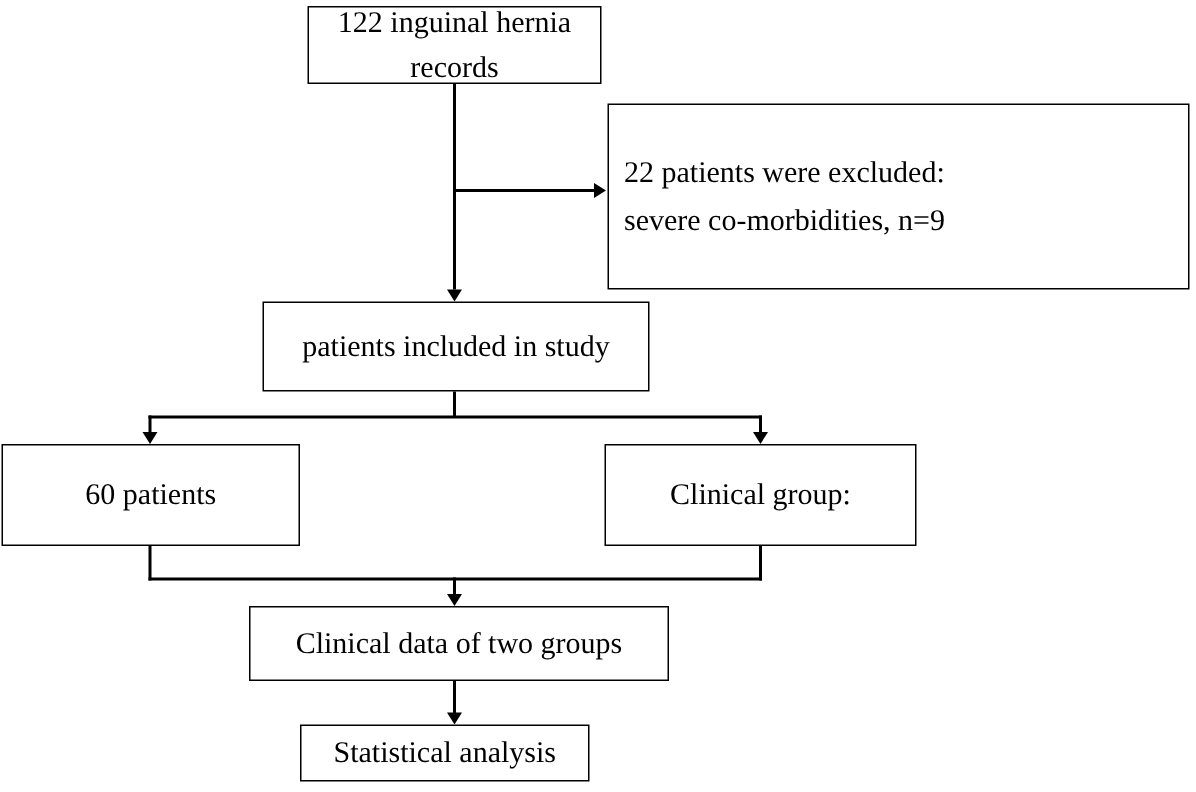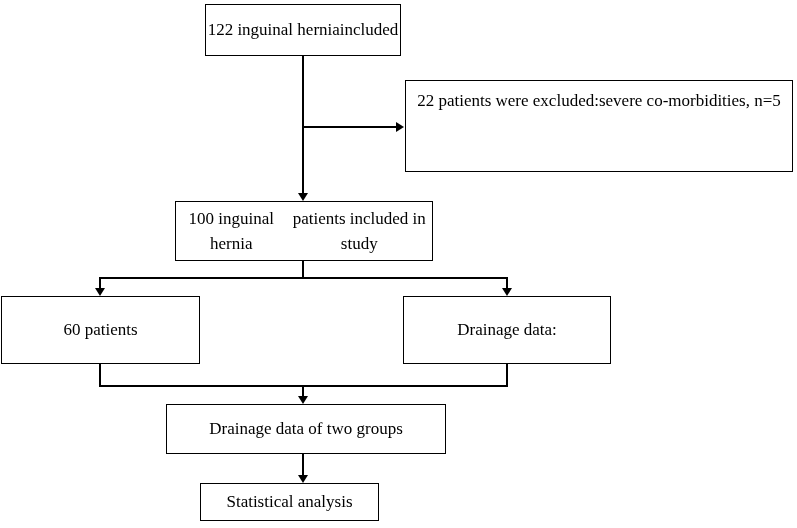--- a/index.html
+++ b/index.html
@@ -11,25 +11,25 @@
     font-family: "Liberation Serif", "DejaVu Serif", serif;
     color: #000000;
     overflow: hidden;
   }
   .box {
     position: absolute;
     box-sizing: border-box;
     border: 1.5px solid #000000;
     background: #ffffff;
     display: flex;
-    flex-direction: row;
+    flex-direction: column;
     justify-content: center;
     align-items: center;
     text-align: center;
-    font-size: 17px;
+    font-size: 20px;
     line-height: 1.5;
   }
   .box.left-align {
     align-items: flex-start;
     text-align: left;
     padding: 6px 10px;
     line-height: 1.6;
   }
   .conn {
     position: absolute;
@@ -52,64 +52,63 @@
     border-left: 8px solid #000000;
   }
 </style>
 </head>
 <body>
 
 <div class="canvas">
 
   <div class="box" style="left:205px; top:4px; width:196px; height:52px;">
     <div>122 inguinal hernia</div>
-    <div>included</div>
+    <div>records</div>
   </div>
 
   <div class="conn" style="left:302px; top:56px; width:2px; height:137px;"></div>
   <div class="arrow-down" style="left:298px; top:193px;"></div>
 
   <div class="conn" style="left:303px; top:126px; width:93px; height:2px;"></div>
   <div class="arrow-right" style="left:396px; top:122px;"></div>
 
-  <div class="box left-align" style="left:405px; top:80px; width:388px; height:92px;">
+  <div class="box left-align" style="left:405px; top:69px; width:388px; height:124px;">
     <div>22 patients were excluded:</div>
-    <div>severe co-morbidities, n=5</div>
+    <div>severe co-morbidities, n=9</div>
   </div>
 
   <div class="box" style="left:175px; top:201px; width:258px; height:60px;">
-    <div>100 inguinal hernia</div>
     <div>patients included in study</div>
   </div>
 
   <div class="conn" style="left:302px; top:261px; width:2px; height:17px;"></div>
   <div class="conn" style="left:99px; top:277px; width:409px; height:2px;"></div>
   <div class="conn" style="left:99px; top:277px; width:2px; height:12px;"></div>
   <div class="arrow-down" style="left:95px; top:288px;"></div>
   <div class="conn" style="left:506px; top:277px; width:2px; height:12px;"></div>
   <div class="arrow-down" style="left:502px; top:288px;"></div>
 
   <div class="box" style="left:1px; top:296px; width:199px; height:68px;">
     <div>60 patients</div>
   </div>
 
   <div class="box" style="left:403px; top:296px; width:208px; height:68px;">
-    <div>Drainage data:</div>
+    <div>Clinical group:</div>
   </div>
 
   <div class="conn" style="left:99px; top:364px; width:2px; height:23px;"></div>
   <div class="conn" style="left:506px; top:364px; width:2px; height:23px;"></div>
   <div class="conn" style="left:99px; top:385px; width:409px; height:2px;"></div>
   <div class="conn" style="left:302px; top:385px; width:2px; height:12px;"></div>
   <div class="arrow-down" style="left:298px; top:396px;"></div>
 
   <div class="box" style="left:166px; top:404px; width:280px; height:50px;">
-    <div>Drainage data of two groups</div>
+    <div>Clinical data of two groups</div>
   </div>
 
   <div class="conn" style="left:302px; top:454px; width:2px; height:22px;"></div>
   <div class="arrow-down" style="left:298px; top:475px;"></div>
 
-  <div class="box" style="left:200px; top:483px; width:179px; height:38px;">
+  <div class="box" style="left:200px; top:483px; width:193px; height:38px;">
     <div>Statistical analysis</div>
   </div>
 
 </div>
 
 </body></html>

